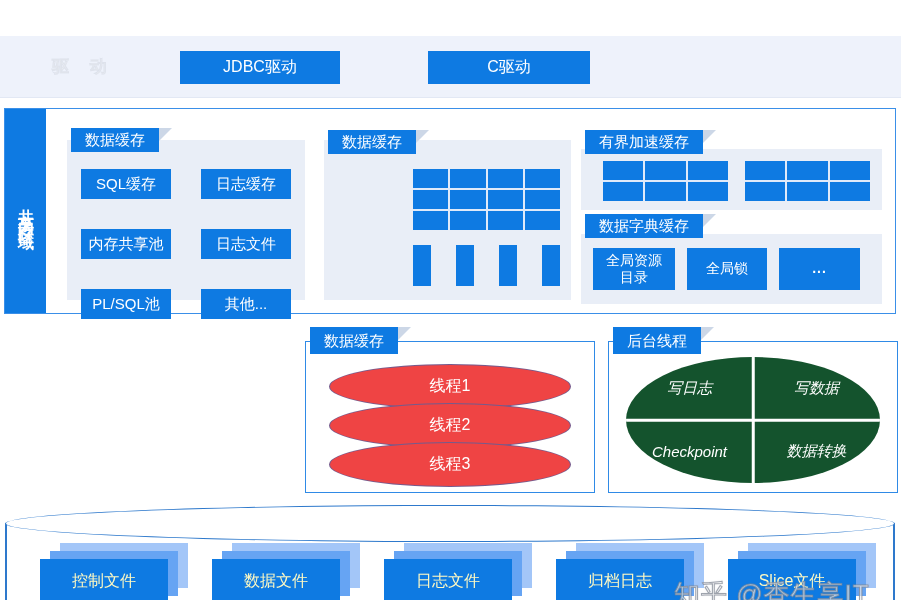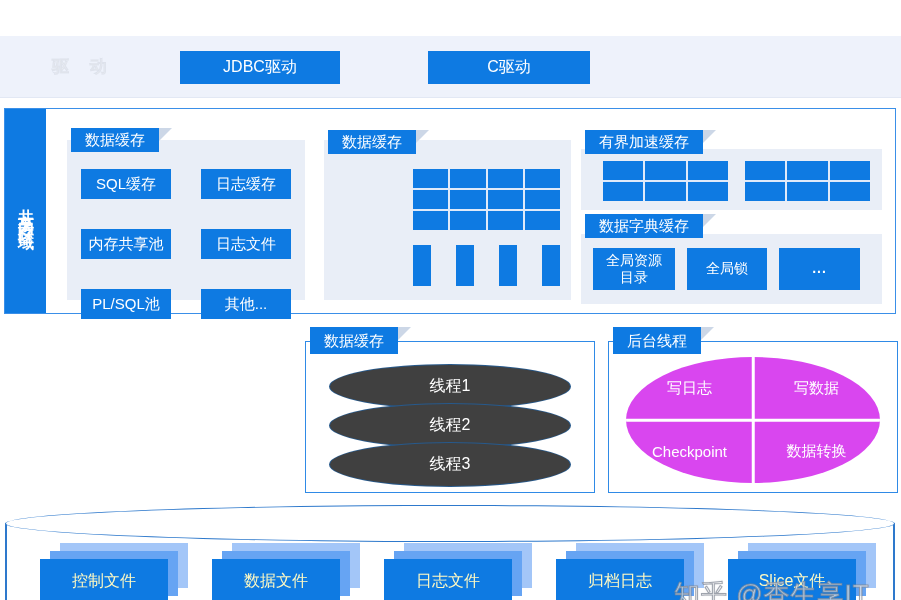--- a/index.html
+++ b/index.html
@@ -68,29 +68,29 @@
     border:1.5px solid #2f8ae6; }
   .mid-box .tab { top:-15px; height:27px; line-height:27px; }
   .private-box { left:8px;   width:281px; }
   .worker-box  { left:305px; width:290px; }
   .bg-box      { left:608px; width:290px;padding-left:36px; }
 
   .exec-col { padding-top:24px; display:flex; flex-direction:column; align-items:center; gap:10px; }
   .exec-bar { width:202px; height:33px; background:#0e7ae2; color:#fff; font-size:16px;
     display:flex; align-items:center; justify-content:center; }
 
-  .th-ellipse { position:absolute; left:23px; width:242px; height:45px; background:#404040;
+  .th-ellipse { position:absolute; left:23px; width:242px; height:45px; background:#ef4444;
     border:1px solid rgba(18,110,200,.55); border-radius:50%; color:#fff; font-size:16px;
     display:flex; align-items:center; justify-content:center; }
   .th1 { top:22px;  z-index:1; }
   .th2 { top:61px;  z-index:2; }
   .th3 { top:100px; z-index:3; }
 
   .big-ellipse { position:absolute; left:17px; top:15px; width:254px; height:126px;
-    background:#d946ef; border-radius:50%; overflow:hidden; }
+    background:#14532d; border-radius:50%; overflow:hidden;font-style:italic; }
   .cross-v { position:absolute; left:50%; top:0; width:2.5px; height:100%; background:#fff;
     transform:translateX(-50%); }
   .cross-h { position:absolute; top:50%; left:0; height:2.5px; width:100%; background:#fff;
     transform:translateY(-50%); }
   .quad-grid { position:absolute; inset:0; display:grid; grid-template-columns:1fr 1fr;
     grid-template-rows:1fr 1fr; }
   .quad { display:flex; align-items:center; justify-content:center; color:#fff; font-size:15px; }
 
   
   .cyl-body { position:absolute; left:5px; top:487px; width:890px; height:96px;

